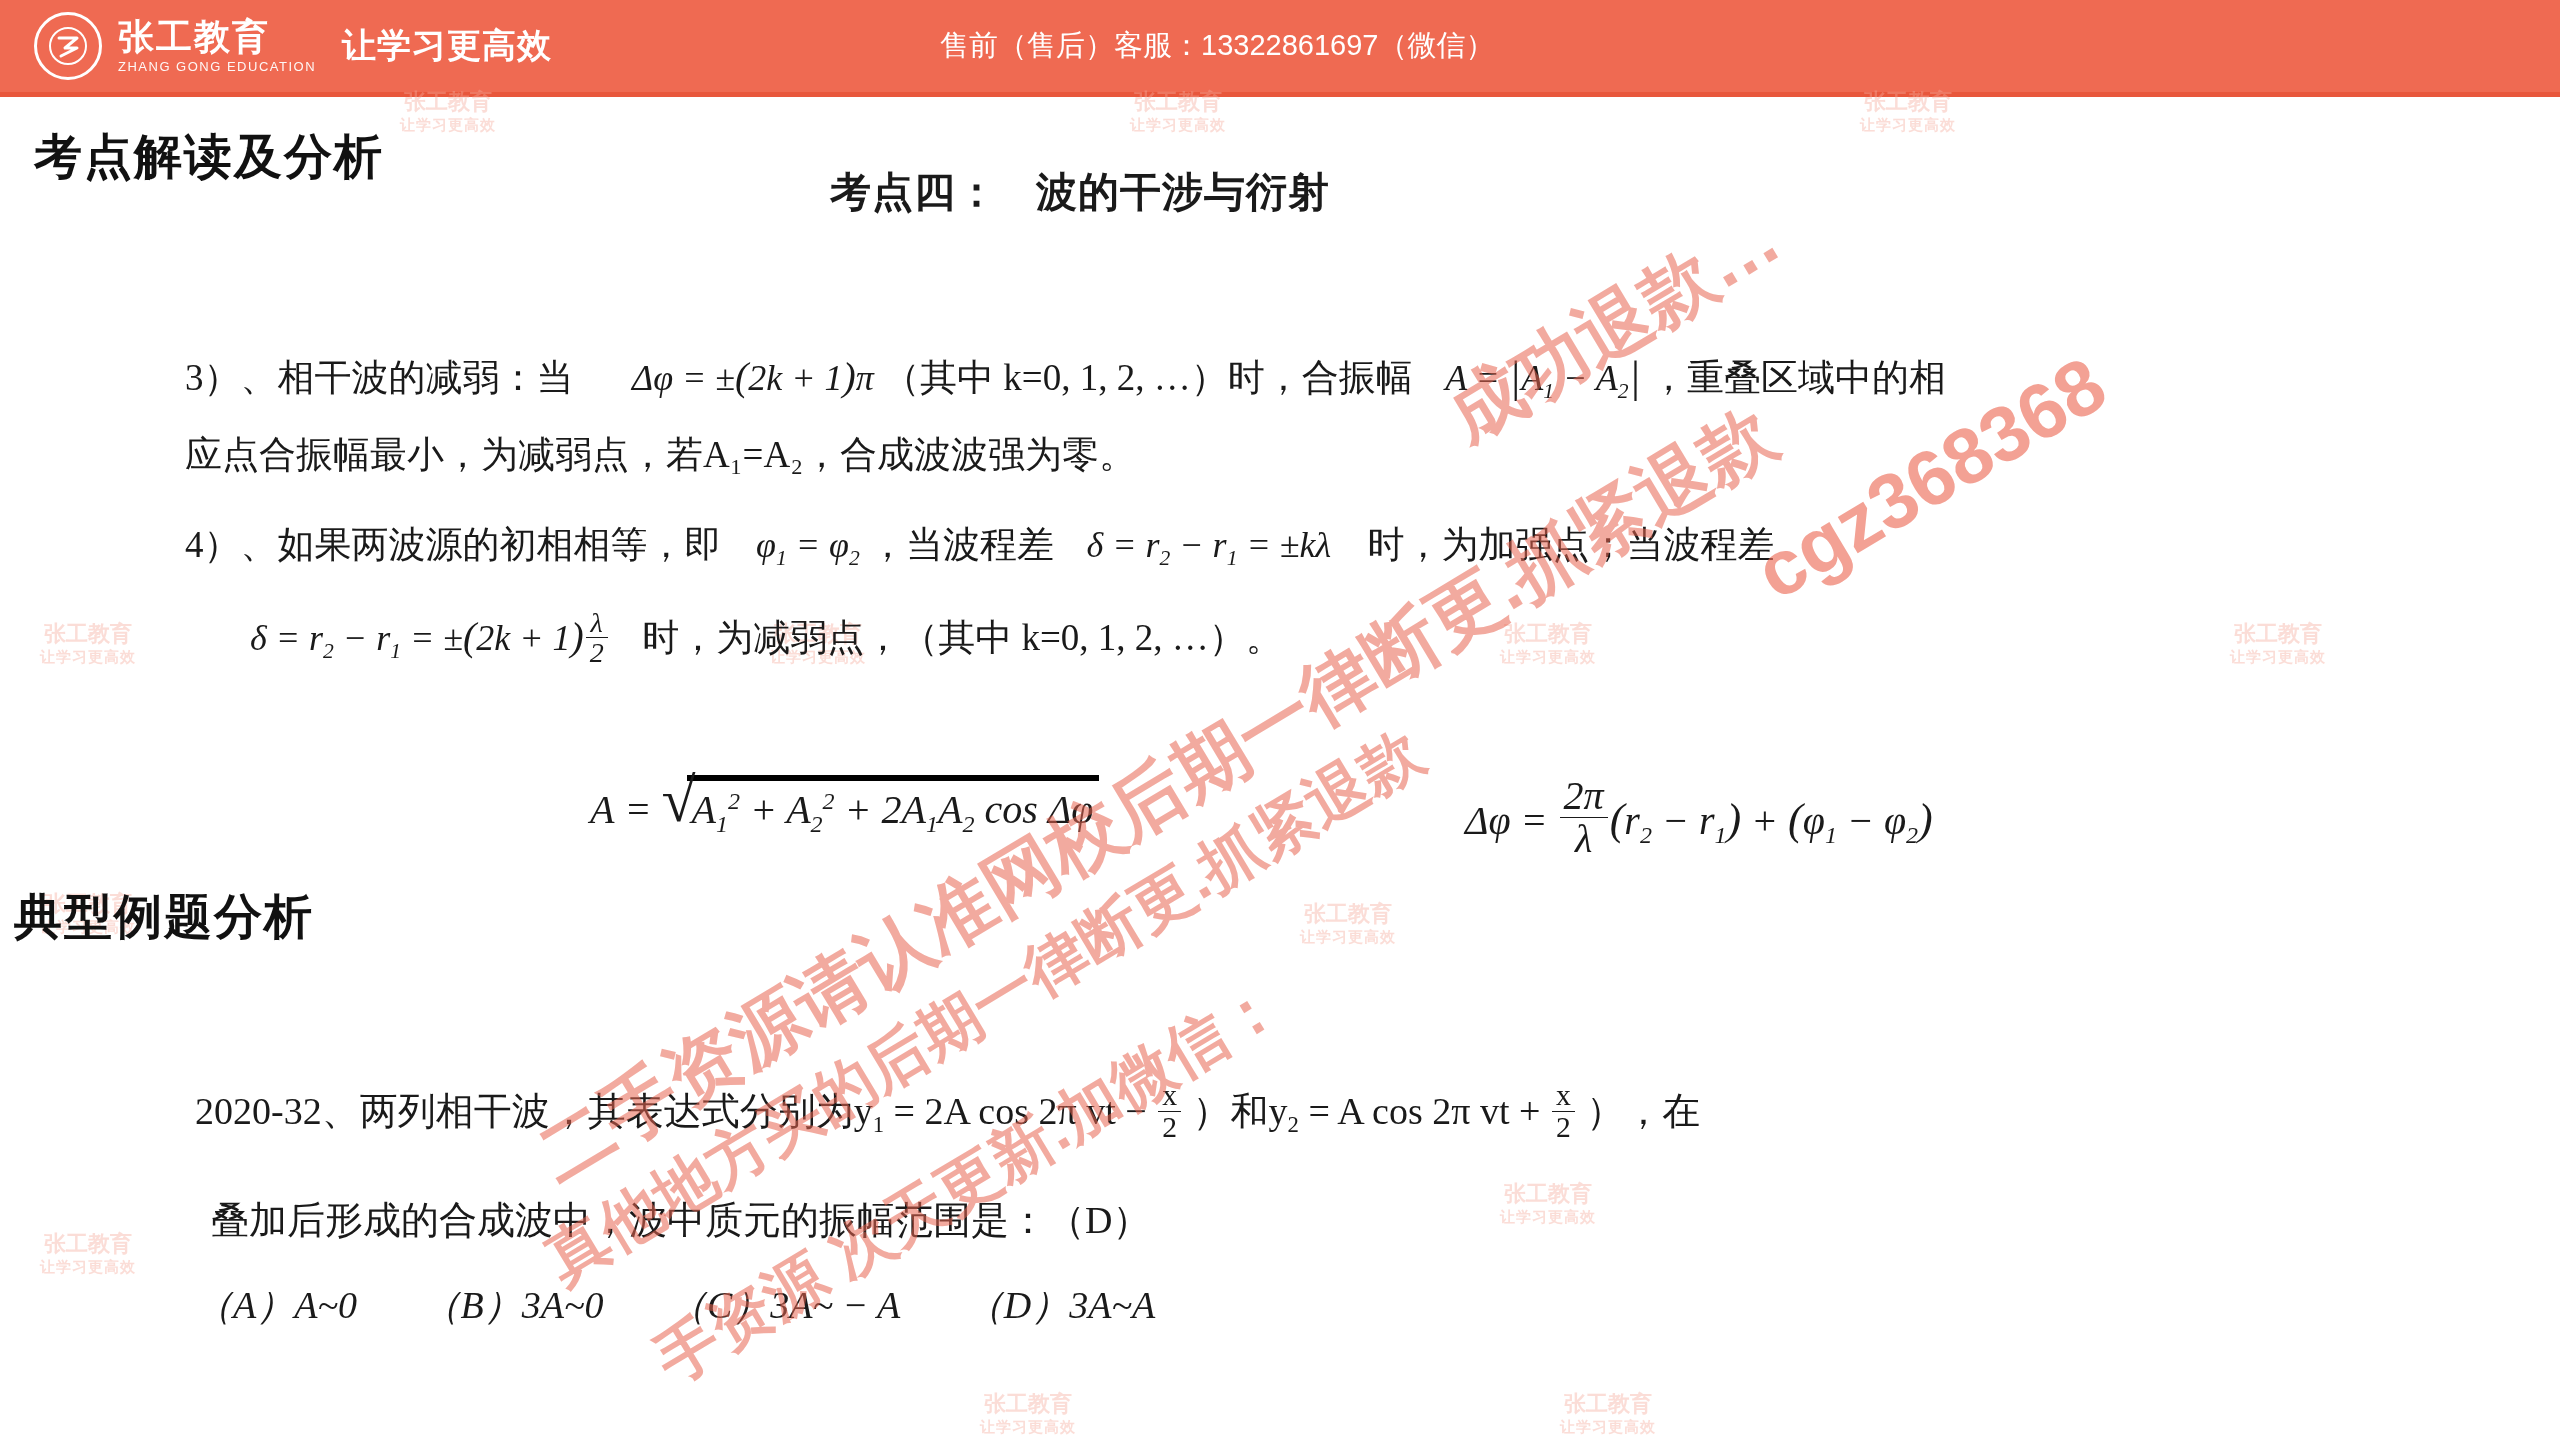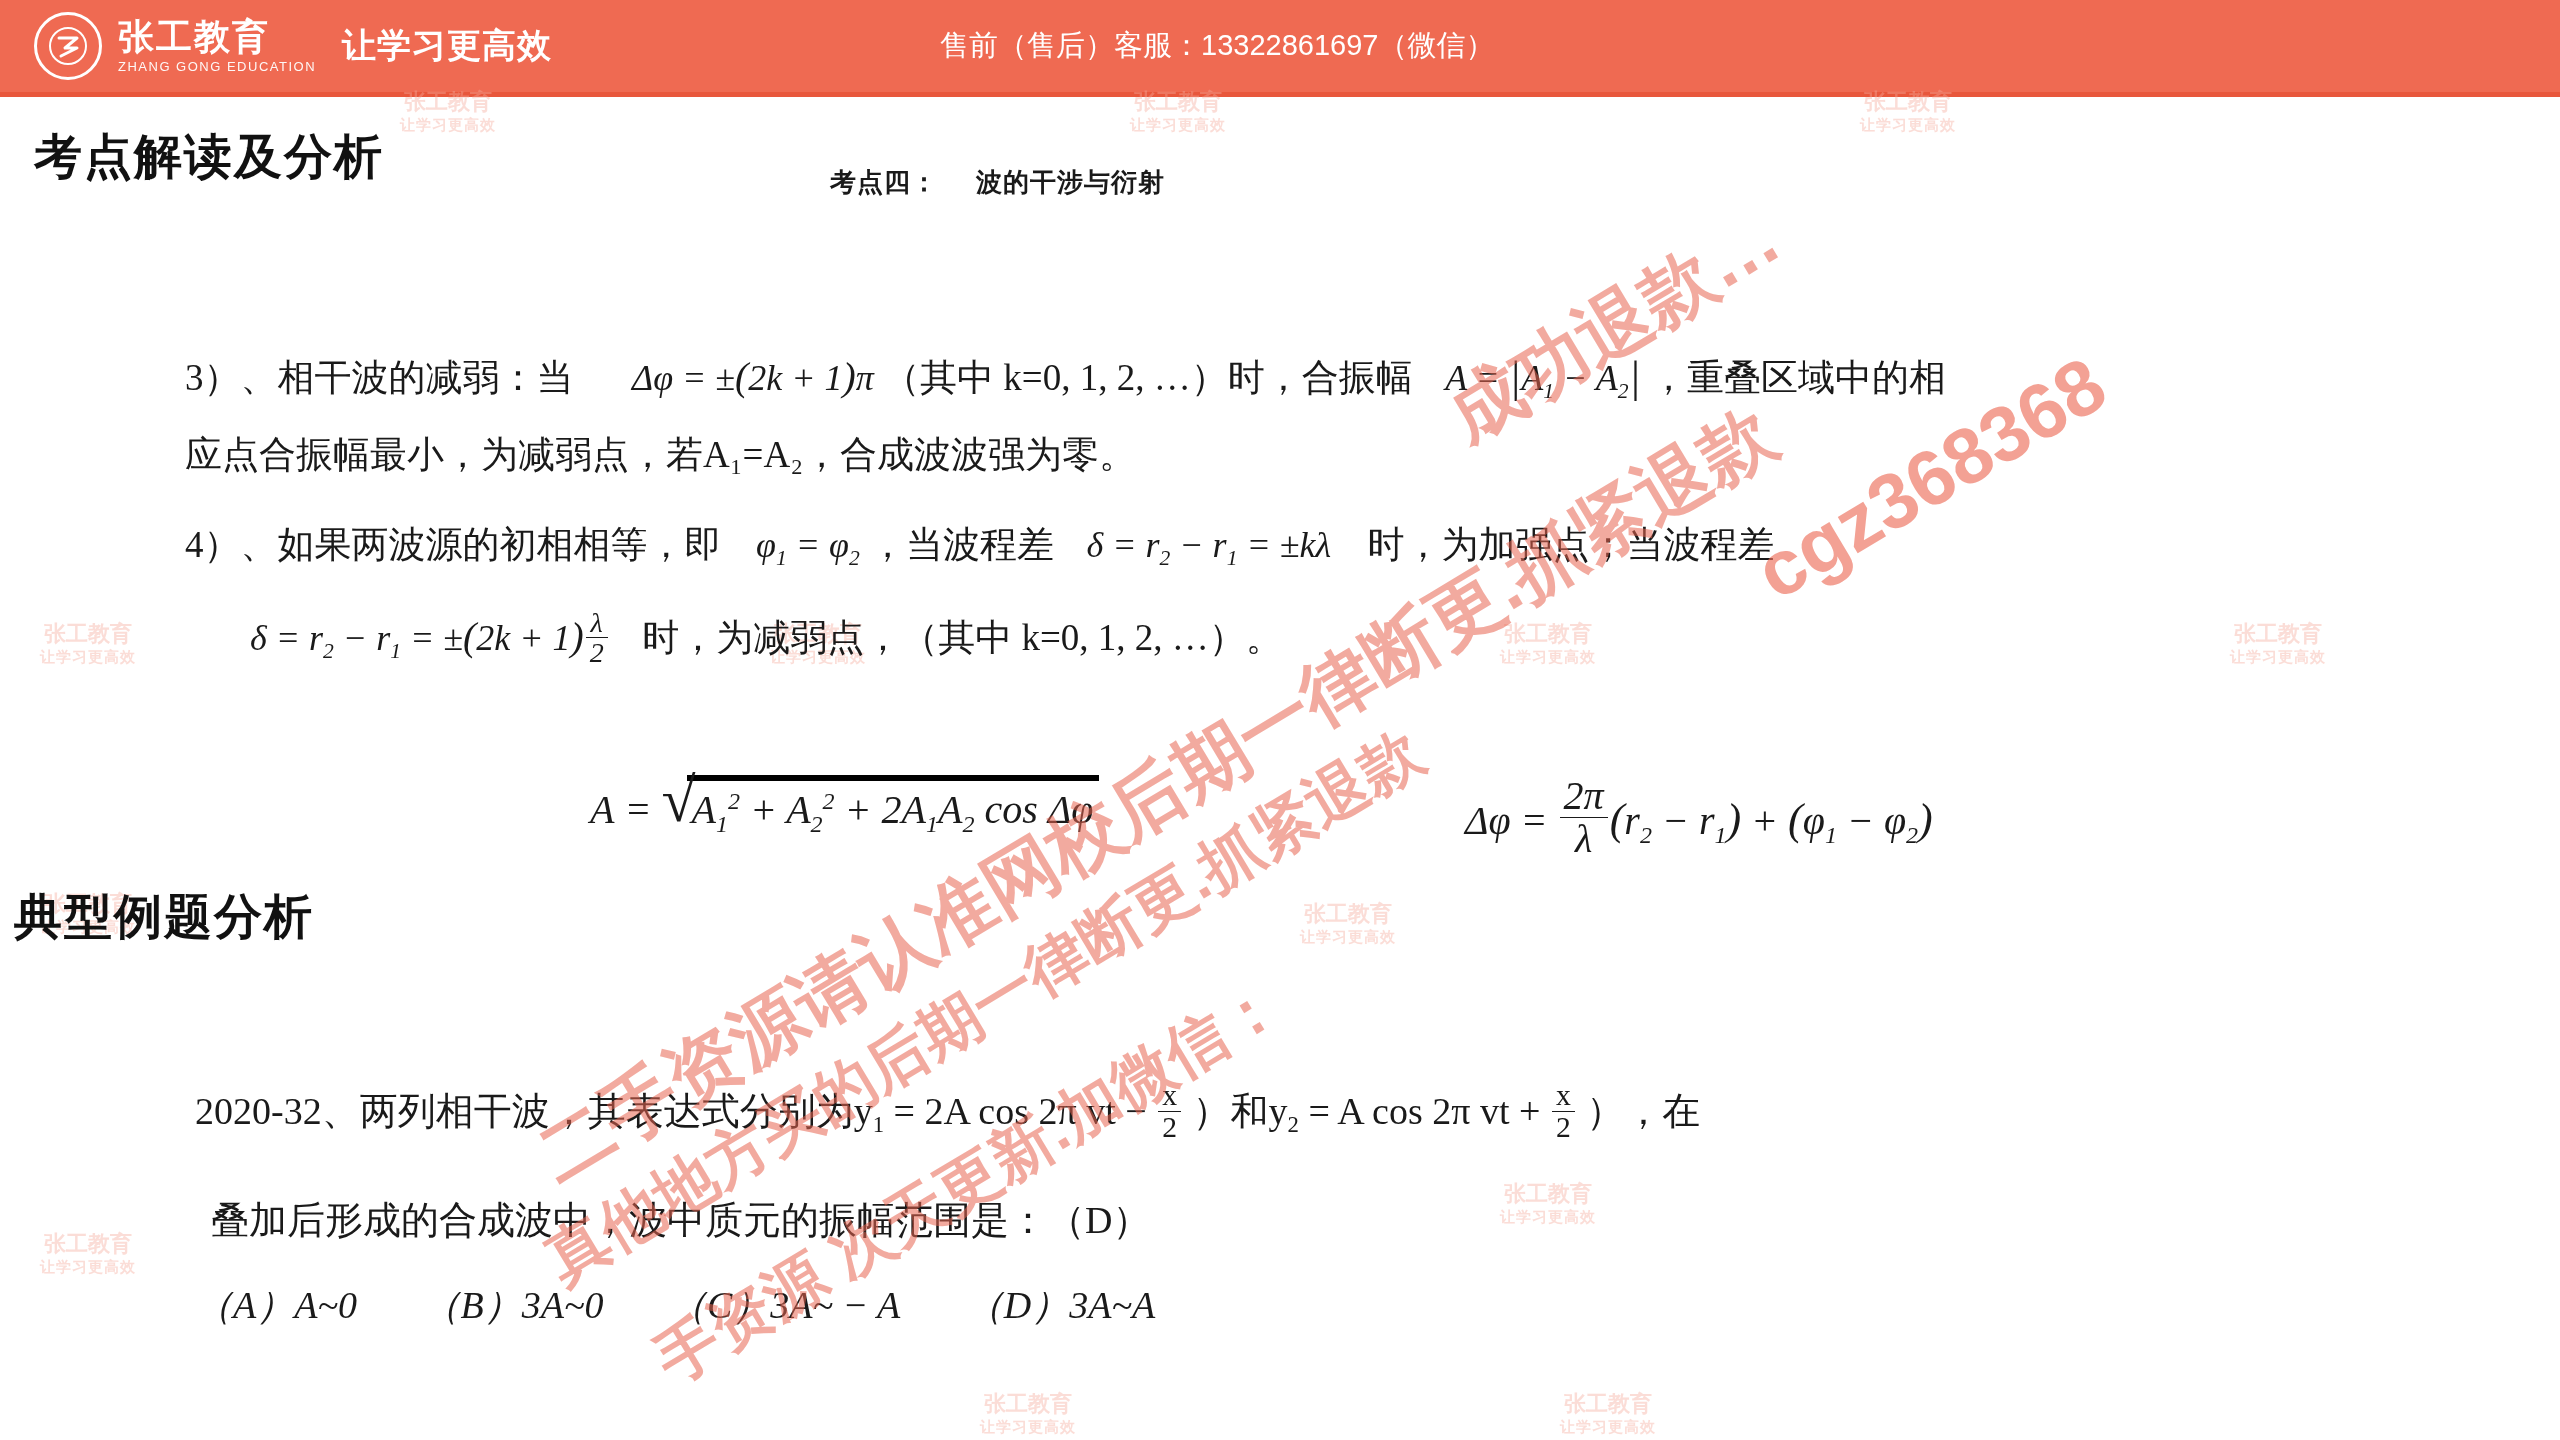--- a/index.html
+++ b/index.html
@@ -97,21 +97,21 @@
     white-space: nowrap;
   }
   #heading-main { left: 34px; top: 125px; }
   #heading-example { left: 14px; top: 885px; }
 
   .point-title {
     position: absolute;
     left: 830px; top: 165px;
     font-family: "Liberation Sans", sans-serif;
     font-weight: bold;
-    font-size: 26px;
+    font-size: 41px;
     letter-spacing: 1px;
     white-space: nowrap;
   }
   .point-title .gap { display: inline-block; width: 38px; }
 
   
   .body-line {
     position: absolute;
     font-size: 37px;
     line-height: 1.35;

